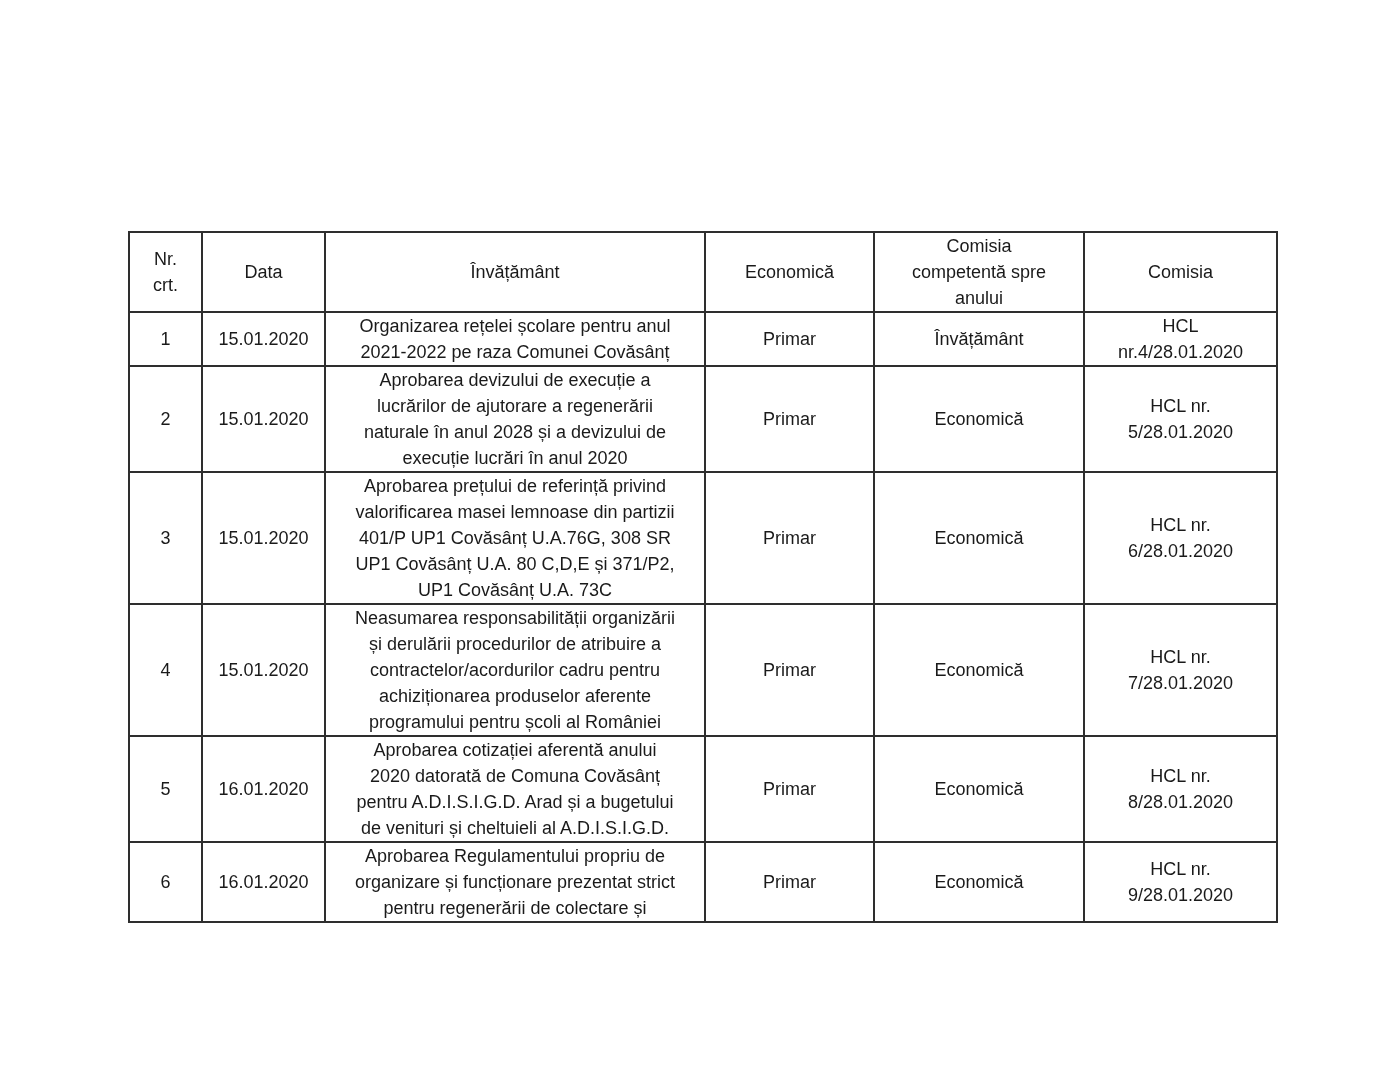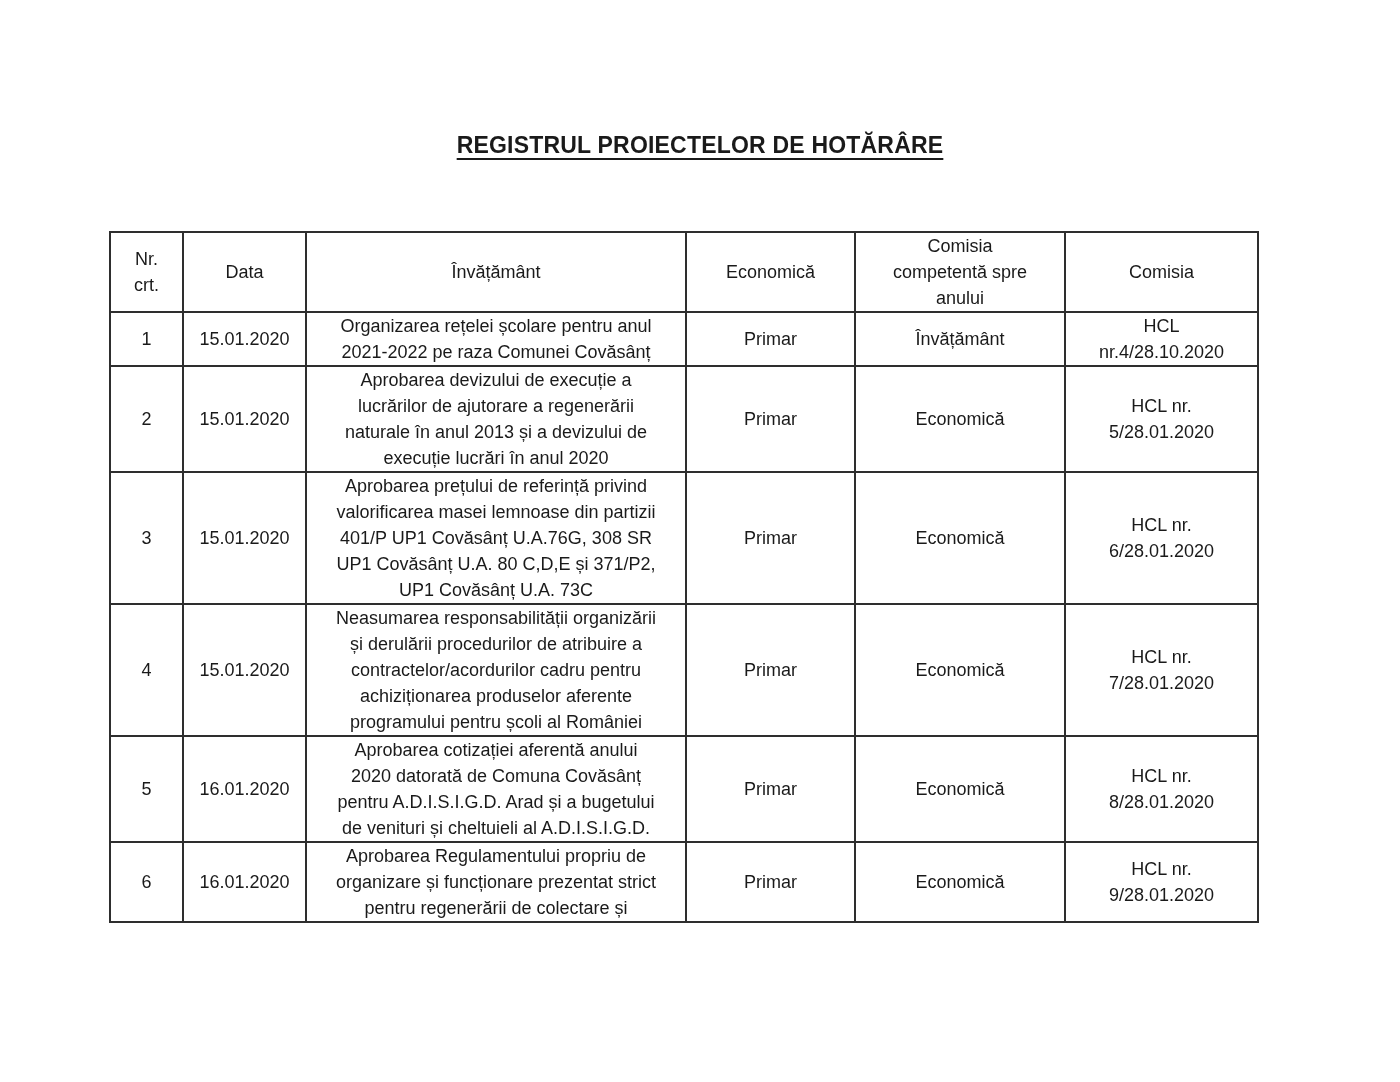--- a/index.html
+++ b/index.html
@@ -26,21 +26,21 @@
     line-height: 30px;
     font-weight: bold;
     letter-spacing: 0.2px;
     text-decoration: underline;
     text-decoration-thickness: 2px;
     text-underline-offset: 5px;
     color: #1a1a1a;
   }
   table.registry {
     position: absolute;
-    left: 109px;
+    left: 128px;
     top: 231px;
     width: 1148px;
     border-collapse: collapse;
     table-layout: fixed;
   }
   table.registry col.c-nr       { width: 73px;  }
   table.registry col.c-data     { width: 123px; }
   table.registry col.c-continut { width: 380px; }
   table.registry col.c-initiator{ width: 169px; }
   table.registry col.c-comisia  { width: 210px; }
@@ -57,21 +57,20 @@
     white-space: pre-line;
     color: #1a1a1a;
     background: #ffffff;
   }
 </style>
 </head>
 <body>
 
 <div class="page">
 
-  <h1 class="doc-title">REGISTRUL PROIECTELOR DE HOTĂRÂRE</h1>
 
   <table class="registry">
     <colgroup>
       <col class="c-nr">
         <col class="c-data">
         <col class="c-continut">
       <col class="c-initiator">
         <col class="c-comisia">
         <col class="c-aprobat">
     </colgroup>
@@ -90,28 +89,28 @@
     </thead>
     <tbody>
       <tr>
         <td>1</td>
         <td>15.01.2020</td>
         <td>Organizarea rețelei școlare pentru anul
 2021-2022 pe raza Comunei Covăsânț</td>
         <td>Primar</td>
         <td>Învățământ</td>
         <td>HCL
-nr.4/28.10.2020</td>
+nr.4/28.01.2020</td>
       </tr>
       <tr>
         <td>2</td>
         <td>15.01.2020</td>
         <td>Aprobarea devizului de execuție a
 lucrărilor de ajutorare a regenerării
-naturale în anul 2013 și a devizului de
+naturale în anul 2028 și a devizului de
 execuție lucrări în anul 2020</td>
         <td>Primar</td>
         <td>Economică</td>
         <td>HCL nr.
 5/28.01.2020</td>
       </tr>
       <tr>
         <td>3</td>
         <td>15.01.2020</td>
         <td>Aprobarea prețului de referință privind

